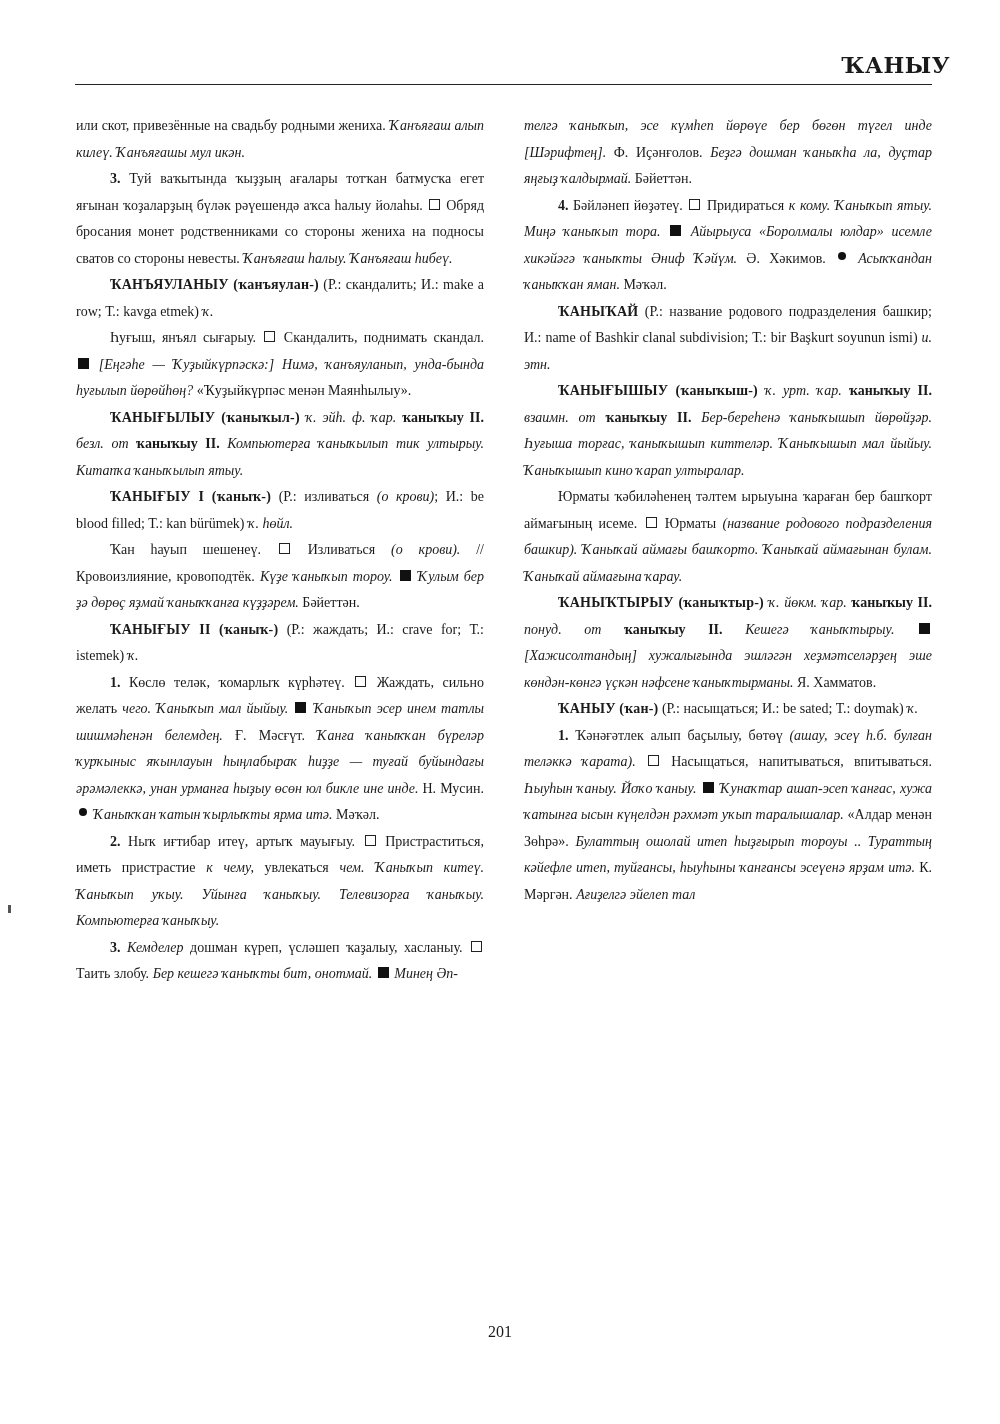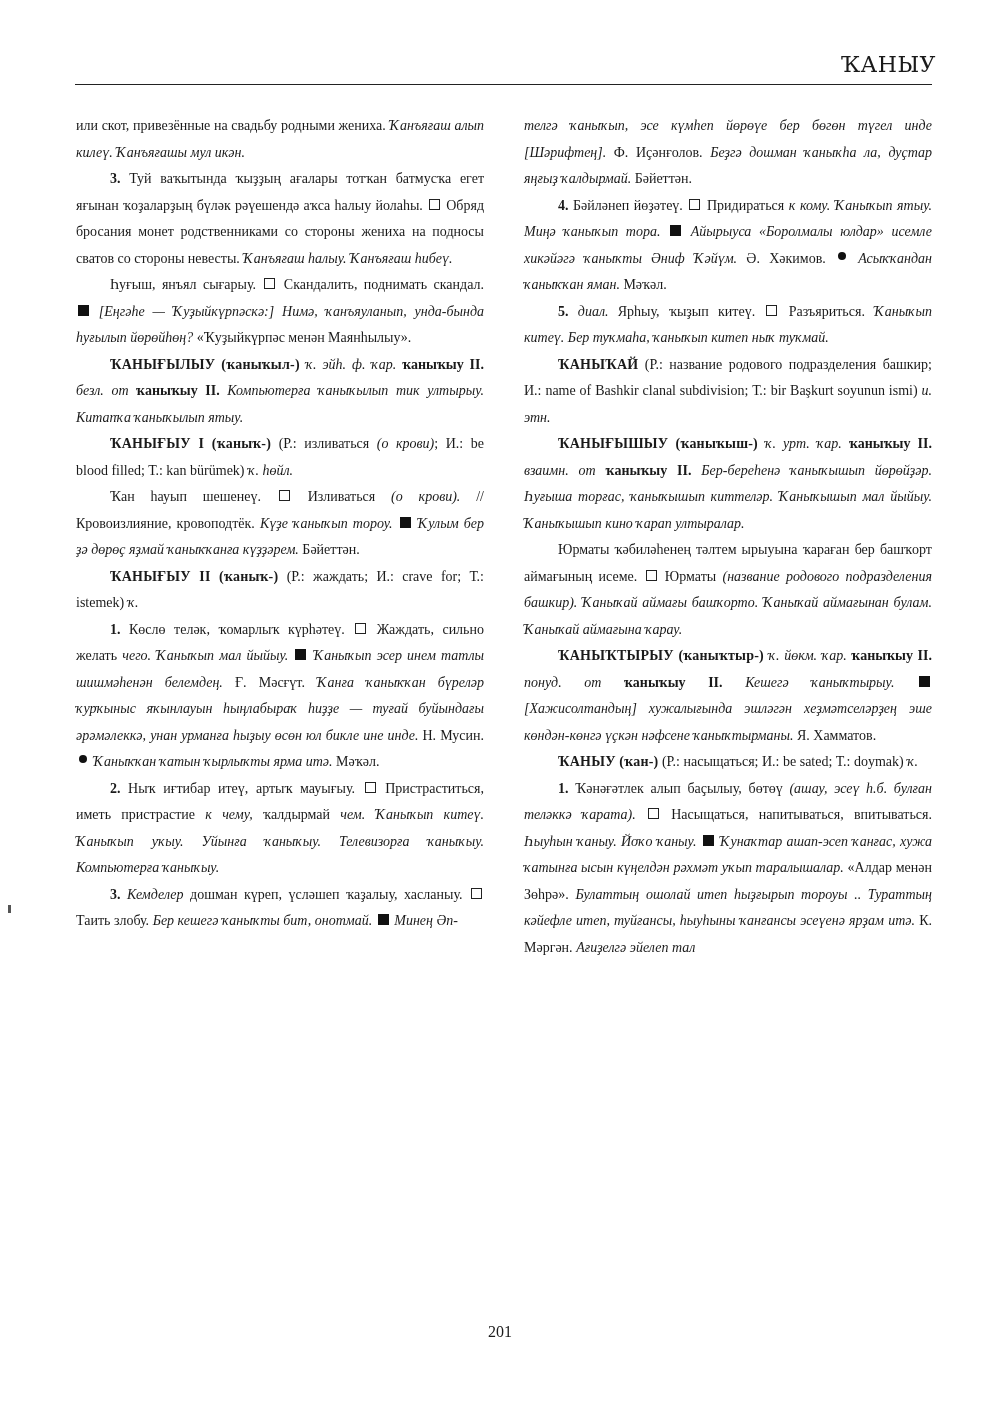--- a/index.html
+++ b/index.html
@@ -1,19 +1,19 @@
 <!DOCTYPE html>
 <html><head>
 <meta charset="utf-8">
 <style>
   html, body { margin: 0; padding: 0; background: #ffffff; }
   body { width: 1000px; height: 1424px; position: relative; overflow: hidden;
          font-family: "DejaVu Serif", "Liberation Serif", serif; color: #1a1a1a; }
   .page { position: absolute; left: 0; top: 0; width: 1000px; height: 1424px; background: #fff; }
-  .running-head { position: absolute; right: 64px; top: 52px; font-weight: normal; font-size: 22px;
+  .running-head { position: absolute; right: 50px; top: 52px; font-weight: bold; font-size: 22px;
                   letter-spacing: 0.5px; }
   .rule { position: absolute; left: 75px; top: 84px; width: 857px; height: 0; border-top: 1.6px solid #222; }
   .col { position: absolute; top: 113px; width: 408px; font-size: 14px; line-height: 26.5px;
          text-align: justify; font-family: "Liberation Serif", "DejaVu Serif", serif; }
   .col.left { left: 76px; }
   .col.right { left: 524px; }
   .col p { margin: 0; text-indent: 0; hyphens: manual; }
   .col p.ind { text-indent: 34px; }
   .col p.entry { text-indent: 34px; }
   .hw { font-weight: bold; letter-spacing: 0.2px; }
@@ -29,33 +29,33 @@
 </head>
 <body>
 
 <div class="page">
   <div class="running-head">ҠАНЫУ</div>
   <div class="rule"></div>
 
   <div class="col left" id="col-left">
       <p class=""><span>или скот, привезённые на свадьбу родными жениха. </span><span class="i">Ҡанъяғаш алып килеү. Ҡанъяғашы мул икән.</span></p>
       <p class="ind"><span class="b">3. </span><span>Туй ваҡытында ҡыҙҙың ағалары тотҡан батмусҡа егет яғынан ҡоҙаларҙың бүләк рәүешендә аҡса һалыу йолаһы. </span><span class="sq-open"></span><span> Обряд бросания монет родственниками со стороны жениха на подносы сватов со стороны невесты. </span><span class="i">Ҡанъяғаш һалыу. Ҡанъяғаш һибеү.</span></p>
+      <p class="entry"><span class="hw">ҠАНЪЯУЛАНЫУ (ҡанъяулан-)</span><span> (Р.: скандалить; И.: make a row; Т.: kavga etmek) </span><span class="i">ҡ.</span></p>
       <p class="ind"><span>Һуғыш, янъял сығарыу. </span><span class="sq-open"></span><span> Скандалить, поднимать скандал. </span><span class="sq-fill"></span><span class="i"> [Еңгәһе — Ҡуҙыйкүрпәскә:] Нимә, ҡанъяуланып, унда-бында һуғылып йөрөйһөң?</span><span> «Ҡуҙыйкүрпәс менән Маянһылыу».</span></p>
       <p class="entry"><span class="hw">ҠАНЫҒЫЛЫУ (ҡаныҡыл-)</span><span class="i"> ҡ. эйһ. ф. ҡар. </span><span class="b">ҡаныҡыу II.</span><span class="i"> безл. от </span><span class="b">ҡаныҡыу II.</span><span class="i"> Компьютерға ҡаныҡылып тик ултырыу. Китапҡа ҡаныҡылып ятыу.</span></p>
       <p class="entry"><span class="hw">ҠАНЫҒЫУ I (ҡаныҡ-)</span><span> (Р.: изливаться </span><span class="i">(о крови)</span><span>; И.: be blood filled; Т.: kan bürümek) </span><span class="i">ҡ. һөйл.</span></p>
       <p class="ind"><span>Ҡан һауып шешенеү. </span><span class="sq-open"></span><span> Изливаться </span><span class="i">(о крови).</span><span> // Кровоизлияние, кровоподтёк. </span><span class="i">Күҙе ҡаныҡып тороу.</span><span> </span><span class="sq-fill"></span><span class="i"> Ҡулым бер ҙә дөрөҫ яҙмай ҡаныҡҡанға күҙҙәрем.</span><span> Бәйеттән.</span></p>
       <p class="entry"><span class="hw">ҠАНЫҒЫУ II (ҡаныҡ-)</span><span> (Р.: жаждать; И.: crave for; Т.: istemek) </span><span class="i">ҡ.</span></p>
       <p class="ind"><span class="b">1. </span><span>Көслө теләк, ҡомарлыҡ күрһәтеү. </span><span class="sq-open"></span><span> Жаждать, сильно желать </span><span class="i">чего. Ҡаныҡып мал йыйыу.</span><span> </span><span class="sq-fill"></span><span class="i"> Ҡаныҡып эсер инем татлы шишмәһенән белемдең.</span><span> Ғ. Мәсғүт. </span><span class="i">Ҡанға ҡаныҡҡан бүреләр ҡурҡыныс яҡынлауын һыңлабыраҡ һиҙҙе — туғай буйындағы әрәмәлеккә, унан урманға һыҙыу өсөн юл бикле ине инде.</span><span> Н. Мусин. </span><span class="dot"></span><span class="i"> Ҡаныҡҡан ҡатын ҡырлыҡты ярма итә.</span><span> Мәҡәл.</span></p>
-      <p class="ind"><span class="b">2. </span><span>Ныҡ иғтибар итеү, артыҡ мауығыу. </span><span class="sq-open"></span><span> Пристраститься, иметь пристрастие </span><span class="i">к чему,</span><span> ҡалдырмай </span><span class="i">чем. Ҡаныҡып китеү. Ҡаныҡып уҡыу. Уйынға ҡаныҡыу. Телевизорға ҡаныҡыу. Компьютерға ҡаныҡыу.</span></p>
+      <p class="ind"><span class="b">2. </span><span>Ныҡ иғтибар итеү, артыҡ мауығыу. </span><span class="sq-open"></span><span> Пристраститься, иметь пристрастие </span><span class="i">к чему,</span><span> увлекаться </span><span class="i">чем. Ҡаныҡып китеү. Ҡаныҡып уҡыу. Уйынға ҡаныҡыу. Телевизорға ҡаныҡыу. Компьютерға ҡаныҡыу.</span></p>
       <p class="ind"><span class="b">3. </span><span class="i">Кемделер</span><span> дошман күреп, үсләшеп ҡаҙалыу, хасланыу. </span><span class="sq-open"></span><span> Таить злобу. </span><span class="i">Бер кешегә ҡаныҡты бит, онотмай.</span><span> </span><span class="sq-fill"></span><span class="i"> Минең Әп-</span></p>
     </div>
   <div class="col right" id="col-right">
       <p class=""><span class="i">телгә ҡаныҡып, эсе күмһеп йөрөүе бер бөгөн түгел инде [Шәрифтең].</span><span> Ф. Иҫәнғолов. </span><span class="i">Беҙгә дошман ҡаныҡһа ла, дуҫтар яңғыҙ ҡалдырмай.</span><span> Бәйеттән.</span></p>
       <p class="ind"><span class="b">4. </span><span>Бәйләнеп йөҙәтеү. </span><span class="sq-open"></span><span> Придираться </span><span class="i">к кому. Ҡаныҡып ятыу. Миңә ҡаныҡып тора.</span><span> </span><span class="sq-fill"></span><span class="i"> Айырыуса «Боролмалы юлдар» исемле хикәйәгә ҡаныҡты Әниф Ҡәйүм.</span><span> Ә. Хәкимов. </span><span class="dot"></span><span class="i"> Асыҡҡандан ҡаныҡҡан яман.</span><span> Мәҡәл.</span></p>
-      <p class="ind"><span class="b">5. </span><span class="i">диал.</span><span> Ярһыу, ҡыҙып китеү. </span><span class="sq-open"></span><span> Разъяриться. </span><span class="i">Ҡаныҡып китеү. Бер туҡмаһа, ҡаныҡып китеп ныҡ туҡмай.</span></p>
       <p class="entry"><span class="hw">ҠАНЫҠАЙ</span><span> (Р.: название родового подразделения башкир; И.: name of Bashkir clanal subdivision; Т.: bir Başkurt soyunun ismi) </span><span class="i">и. этн.</span></p>
       <p class="entry"><span class="hw">ҠАНЫҒЫШЫУ (ҡаныҡыш-)</span><span class="i"> ҡ. урт. ҡар. </span><span class="b">ҡаныҡыу II.</span><span class="i"> взаимн. от </span><span class="b">ҡаныҡыу II.</span><span class="i"> Бер-береһенә ҡаныҡышып йөрөйҙәр. Һуғыша торғас, ҡаныҡышып киттеләр. Ҡаныҡышып мал йыйыу. Ҡаныҡышып кино ҡарап ултыралар.</span></p>
       <p class="ind"><span>Юрматы ҡәбиләһенең тәлтем ырыуына ҡараған бер башҡорт аймағының исеме. </span><span class="sq-open"></span><span> Юрматы </span><span class="i">(название родового подразделения башкир). Ҡаныҡай аймағы башҡорто. Ҡаныҡай аймағынан булам. Ҡаныҡай аймағына ҡарау.</span></p>
       <p class="entry"><span class="hw">ҠАНЫҠТЫРЫУ (ҡаныҡтыр-)</span><span class="i"> ҡ. йөкм. ҡар. </span><span class="b">ҡаныҡыу II.</span><span class="i"> понуд. от </span><span class="b">ҡаныҡыу II.</span><span class="i"> Кешегә ҡаныҡтырыу.</span><span> </span><span class="sq-fill"></span><span class="i"> [Хажисолтандың] хужалығында эшләгән хеҙмәтселәрҙең эше көндән-көнгә үҫкән нәфсене ҡаныҡтырманы.</span><span> Я. Хамматов.</span></p>
       <p class="entry"><span class="hw">ҠАНЫУ (ҡан-)</span><span> (Р.: насыщаться; И.: be sated; Т.: doymak) </span><span class="i">ҡ.</span></p>
       <p class="ind"><span class="b">1. </span><span>Ҡәнәғәтлек алып баҫылыу, бөтөү </span><span class="i">(ашау, эсеү һ.б. булған теләккә ҡарата).</span><span> </span><span class="sq-open"></span><span> Насыщаться, напитываться, впитываться. </span><span class="i">Һыуһын ҡаныу. Йоҡо ҡаныу.</span><span> </span><span class="sq-fill"></span><span class="i"> Ҡунаҡтар ашап-эсеп ҡанғас, хужа ҡатынға ысын күңелдән рәхмәт уҡып таралышалар.</span><span> «Алдар менән Зөһрә». </span><span class="i">Булаттың ошолай итеп һыҙғырып тороуы .. Тураттың кәйефле итеп, туйғансы, һыуһыны ҡанғансы эсеүенә ярҙам итә.</span><span> К. Мәргән. </span><span class="i">Ағиҙелгә эйелеп тал</span></p>
     </div>
 
   <div class="margin-mark"></div>
   <div class="page-number">201</div>

